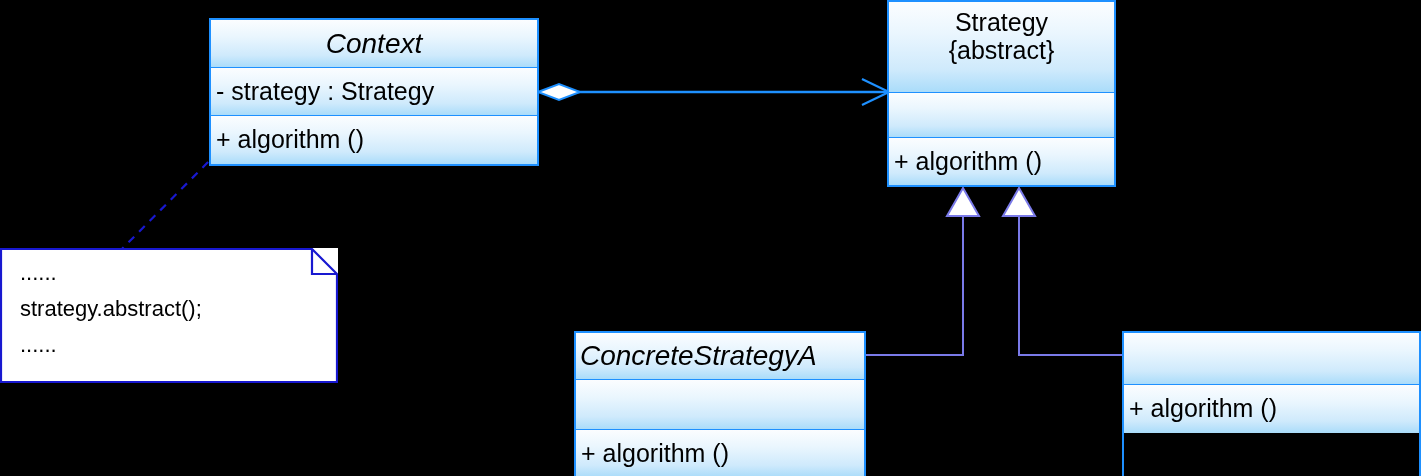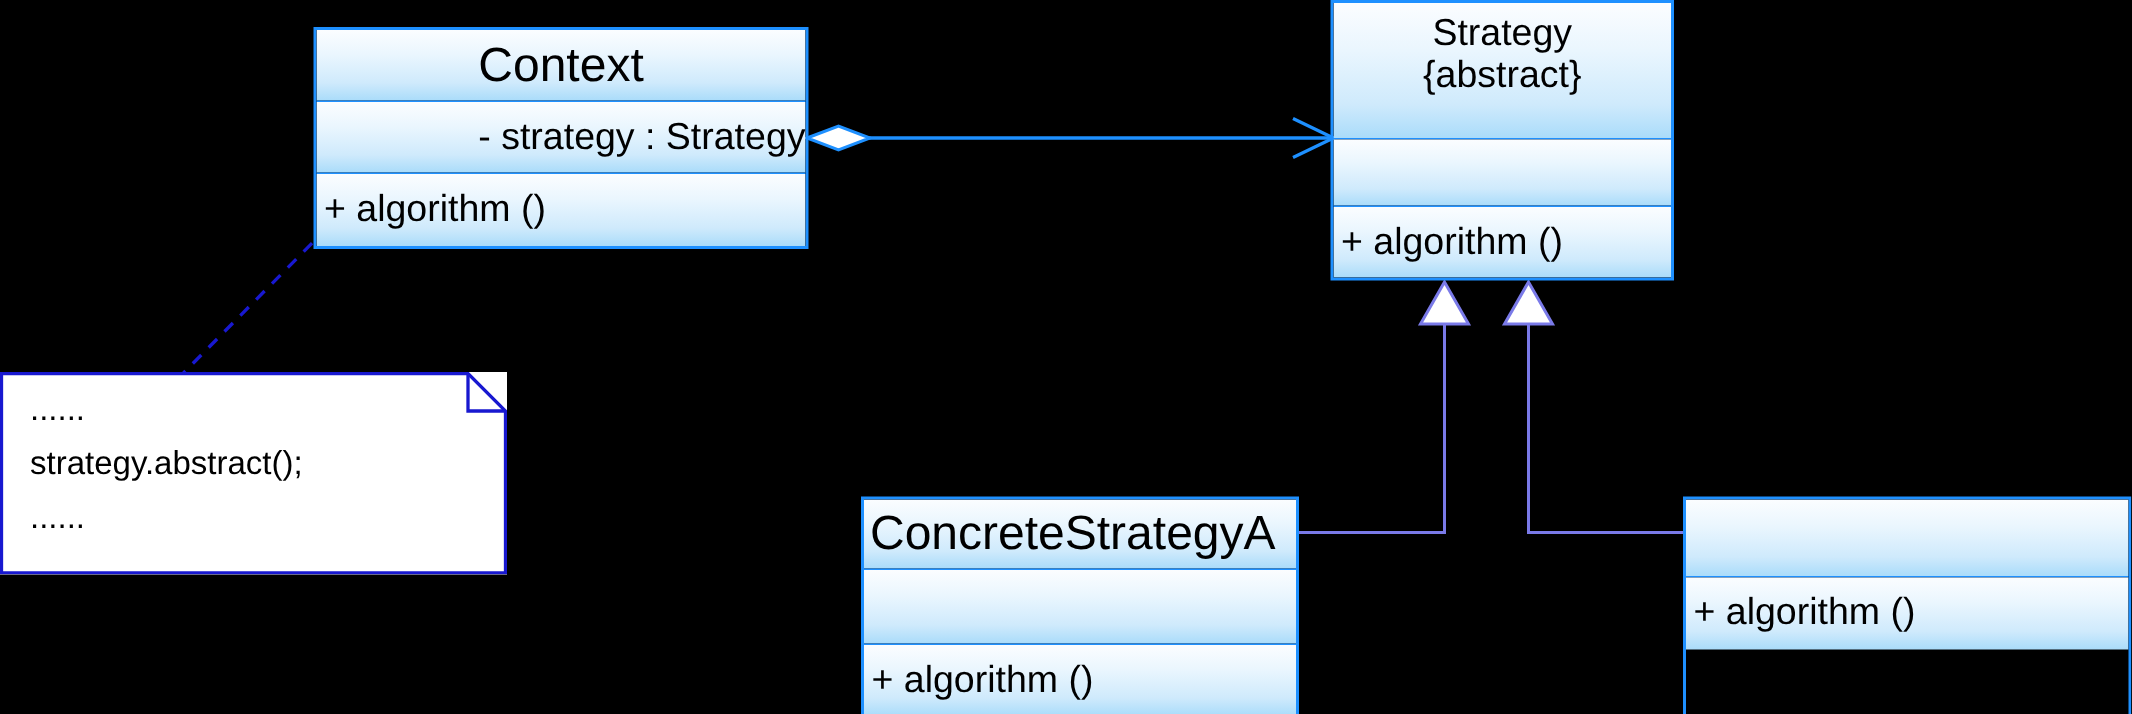--- a/index.html
+++ b/index.html
@@ -32,23 +32,24 @@
     display: flex;
     flex-direction: column;
     justify-content: center;
     overflow: hidden;
   }
   .compartment:last-child { border-bottom: none; }
 
   .cls-title {
     text-align: center;
     color: #000000;
-    font-size: 32px;
+    font-size: 28px;
     line-height: 1.12;
     white-space: nowrap;
+    font-style: italic;
   }
   .cls-title.left { text-align: left; padding-left: 4px; }
   .cls-row {
     color: #000000;
     font-size: 25px;
     white-space: nowrap;
     padding-left: 5px;
     line-height: 1.1;
   }
   .cls-sub {
@@ -115,21 +116,21 @@
 
     <g>
       <line x1="118" y1="253" x2="218" y2="152" stroke="#1818d0" stroke-width="2.2" stroke-dasharray="8 7"></line>
     </g>
   </svg>
 
   <div class="uml-class" style="left:209px; top:18px; width:330px; height:148px;">
     <div class="compartment" style="height:48px;">
       <div class="cls-title">Context</div>
     </div>
-    <div class="compartment" style="height:48px;align-items:flex-end;">
+    <div class="compartment" style="height:48px;">
       <div class="cls-row">-  strategy  : Strategy</div>
     </div>
     <div class="compartment" style="height:48px;">
       <div class="cls-row">+  algorithm ()</div>
     </div>
   </div>
 
   <div class="uml-class" style="left:887px; top:0px; width:229px; height:187px;">
     <div class="compartment" style="height:92px; justify-content:flex-start; padding-top:6px;">
       <span class="cls-sub">Strategy</span>

